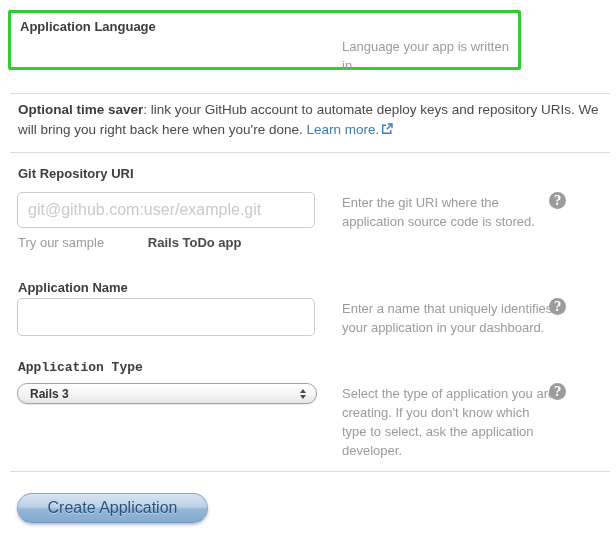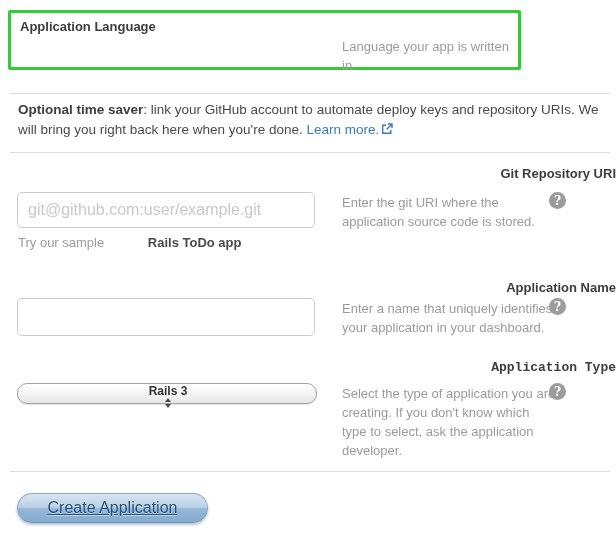--- a/index.html
+++ b/index.html
@@ -21,21 +21,21 @@
     border-radius: 2px;
     background: #ffffff;
   }
   .highlight-box .field-label { position: absolute; left: 9px; top: 6px; margin: 0; }
   .highlight-box .select { position: absolute; left: 9px; top: 31px; }
   .highlight-box .helper { position: absolute; left: 331px; top: 24px; }
 
   
   .field-label {
     font-size: 13px; font-weight: bold; color: #3d3d3d;
-    line-height: 16px; display: block; text-align: right;
+    line-height: 16px; display: block;
   }
   .helper {
     font-size: 13px; line-height: 19px; color: #9b9b9b;
     white-space: pre-line;
   }
   .divider {
     border: none; border-top: 1px solid #dddddd;
     margin: 0 6px 0 10px; height: 0;
   }
   .div-1 { margin-top: 23px; }
@@ -80,21 +80,21 @@
   
   .select {
     width: 300px; height: 21px;
     border: 1px solid #a3a3a3; border-radius: 10px;
     background: linear-gradient(to bottom, #ffffff 0%, #f4f4f4 55%, #e6e6e6 100%);
     box-shadow: 0 1px 1px rgba(0,0,0,0.10);
     display: flex; align-items: center;
     padding: 0 10px 0 12px;
     cursor: default;
   }
-  .row .select { position: absolute; left: 0; top: 0; flex-direction: column; }
+  .row .select { position: absolute; left: 0; top: 0; }
   .select-value {
     flex: 1; font-size: 12px; font-weight: bold; color: #333333;
   }
   .stepper { display: flex; flex-direction: column; align-items: center; gap: 2px; }
   .arr { width: 0; height: 0; border-left: 3.5px solid transparent; border-right: 3.5px solid transparent; }
   .arr.up   { border-bottom: 4px solid #4a4a4a; }
   .arr.down { border-top: 4px solid #4a4a4a; }
 
   
   .sample-line {
@@ -118,21 +118,20 @@
     width: 191px; height: 30px;
     border: 1px solid #8aa7c4; border-bottom-color: #6e92b4;
     border-radius: 16px;
     background: linear-gradient(to bottom, #d8e4f1 0%, #bcd1e5 46%, #95b6d7 54%, #85abd0 100%);
     box-shadow: 0 2px 3px rgba(120,140,165,0.55);
     font-family: "Liberation Sans", "DejaVu Sans", sans-serif;
     font-size: 16px; color: #26517a;
     text-shadow: 0 1px 0 rgba(255,255,255,0.45);
     cursor: pointer;
     display: block;
-    text-decoration: underline;
   }
 </style>
 </head>
 <body>
 
 <div class="highlight-box">
   <span class="field-label">Application Language</span>
   <span class="helper">Language your app is written in.</span>
 </div>
 

